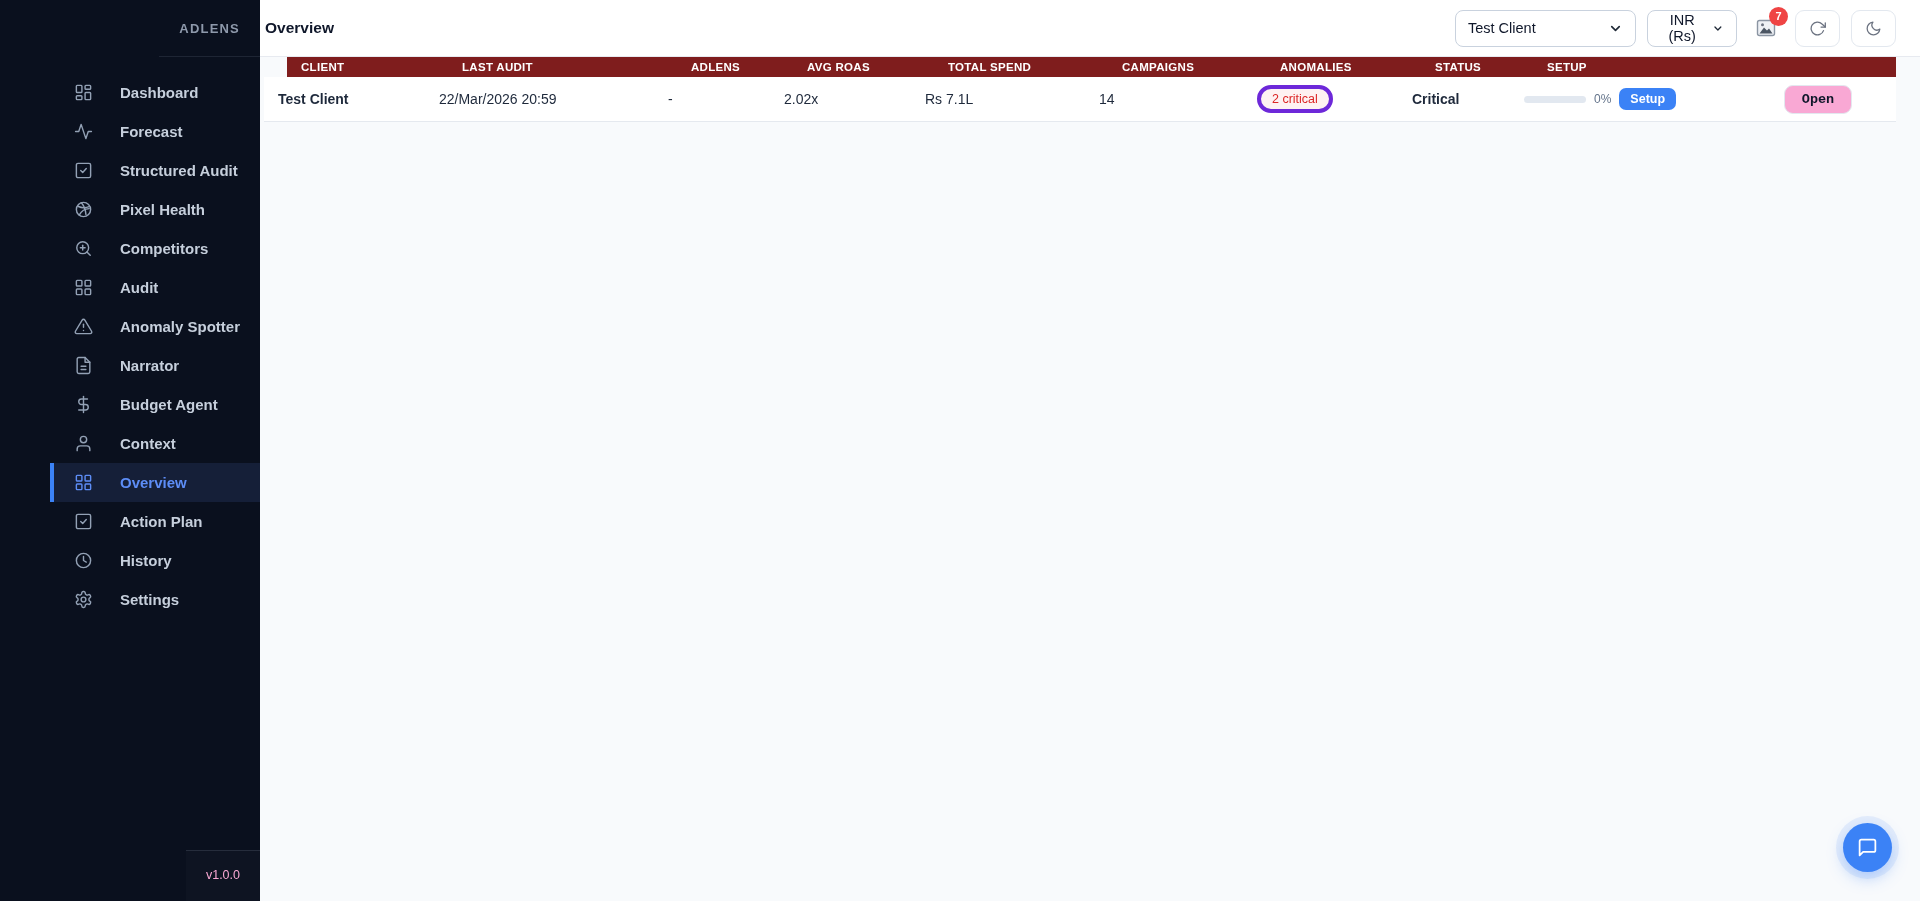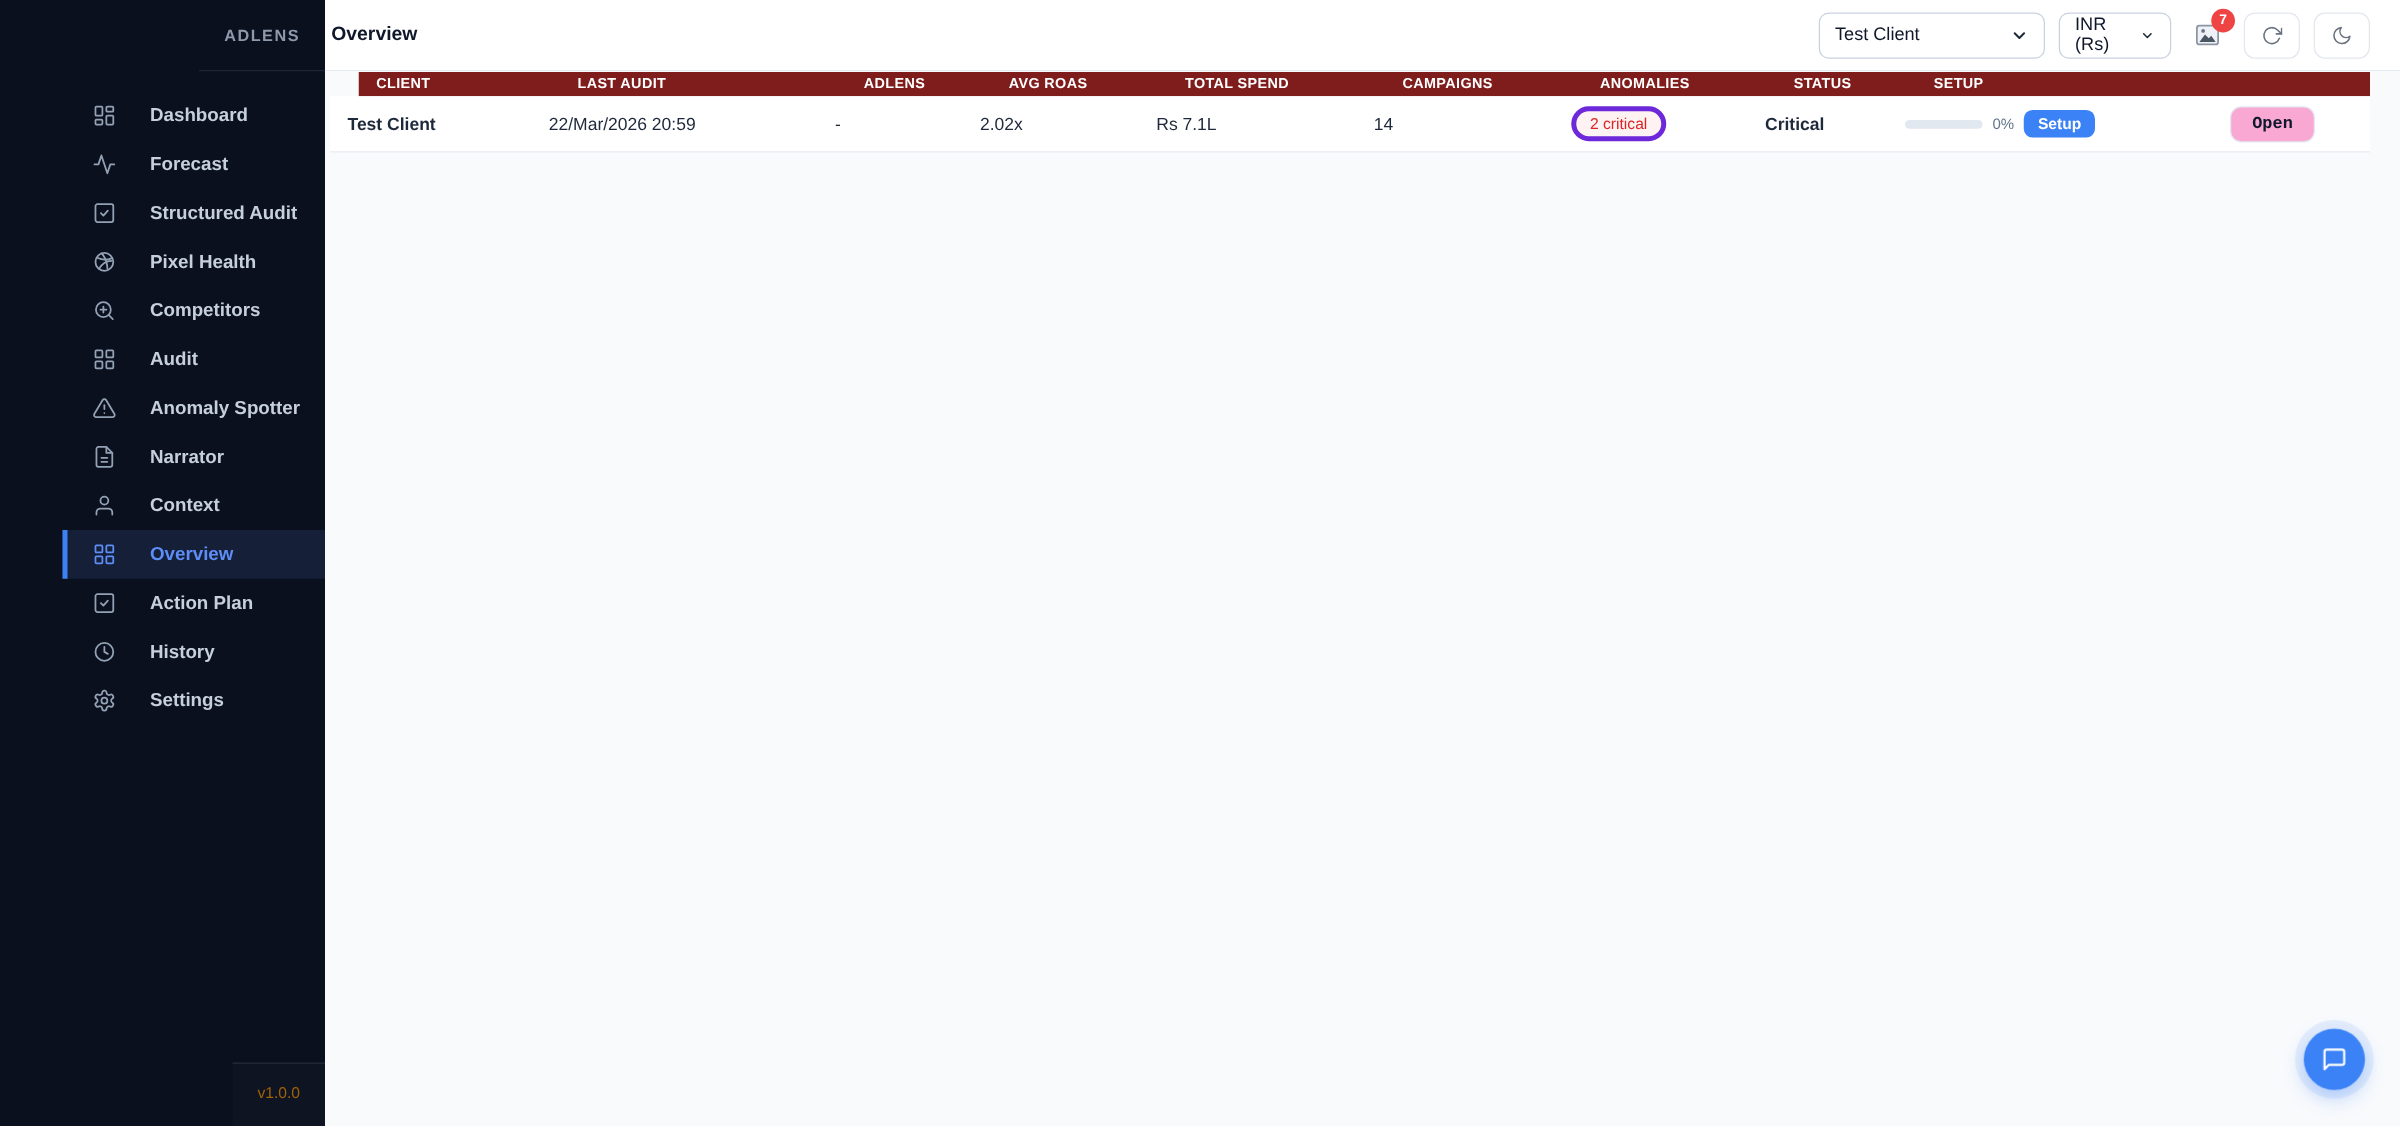--- a/index.html
+++ b/index.html
@@ -8,29 +8,29 @@
   
   .sidebar { position:fixed; left:0; top:0; width:260px; height:901px; background:#0a101e; display:flex; flex-direction:column; z-index:10;align-items:flex-end; }
   .brand { height:57px; display:flex; align-items:center; padding:0 20px; border-bottom:1px solid rgba(148,163,184,.15); color:#8e99ab; font-size:13px; font-weight:700; letter-spacing:1.2px; }
   .nav { padding-top:16px; flex:1; }
   .nav-item { height:39px; display:flex; align-items:center; gap:27px; padding:0 20px; color:#c6cfdc; font-size:15px; font-weight:600; cursor:pointer; border-left:4px solid transparent; }
   .nav-item .ic { width:19px; height:19px; display:flex; align-items:center; justify-content:center; color:#93a1b5; }
   .nav-item svg { width:19px; height:19px; stroke:currentColor; fill:none; stroke-width:1.8; stroke-linecap:round; stroke-linejoin:round; }
   .nav-item.active { background:#151f38; border-left-color:#3b82f6; color:#5d8df6; }
   .nav-item.active .ic { color:#5d8df6; }
   .side-footer { border-top:1px solid rgba(148,163,184,.18); padding:14px 20px 18px; background:rgba(255,255,255,.02); }
-  .version { color:#a16207; font-size:12.5px;margin-top:36px; }
+  .version { color:#f9a8d4; font-size:12.5px;margin-top:36px; }
 
   
   .topbar { position:fixed; left:240px; top:0; width:1680px; height:57px; background:#ffffff; border-bottom:1px solid #e7eaf0; display:flex; align-items:center; padding:0 24px 0 25px; z-index:5; }
   .page-title { font-size:15.5px; font-weight:700; color:#0f172a; }
   .topbar-right { margin-left:auto; display:flex; align-items:center; gap:11px; }
   .select { height:37px; background:#fff; border:1px solid #c9d2de; border-radius:8px; display:flex; align-items:center; justify-content:space-between; padding:0 12px; font-size:14.5px; color:#0f172a; cursor:pointer; }
   .select.client { width:181px; }
-  .select.currency { width:90px; }
+  .select.currency { width:90px;text-align:center; }
   .select svg { width:15px; height:15px; stroke:#1f2937; stroke-width:2.6; fill:none; stroke-linecap:round; stroke-linejoin:round; margin-left:8px; }
   .icon-btn { height:37px; width:45px; background:#fff; border:1px solid #e3e8ef; border-radius:9px; display:flex; align-items:center; justify-content:center; cursor:pointer; }
   .icon-btn svg { width:17px; height:17px; stroke:#6b7280; stroke-width:1.8; fill:none; stroke-linecap:round; stroke-linejoin:round; }
   .notif { position:relative; width:36px; height:37px; display:flex; align-items:center; justify-content:center; cursor:pointer; }
   .notif .badge { position:absolute; top:-3px; right:-4px; min-width:19px; height:19px; border-radius:50%; background:#ef4444; color:#fff; font-size:11px; font-weight:700; display:flex; align-items:center; justify-content:center; }
 
   
   .content { position:absolute; left:240px; top:57px; width:1680px; height:844px; background:#f8fafc; }
   .section-head { display:flex; align-items:center; padding:27px 24px 18px 25px; }
   .section-title { font-size:20px; font-weight:700; color:#0f172a; }
@@ -141,20 +141,29 @@
     <div class="nav-item">
       <span class="ic">
           <svg viewBox="0 0 24 24">
             <path d="M14 2H6a2 2 0 0 0-2 2v16a2 2 0 0 0 2 2h12a2 2 0 0 0 2-2V8z"></path>
             <polyline points="14 2 14 8 20 8"></polyline>
             <line x1="9" y1="13" x2="15" y2="13"></line>
             <line x1="9" y1="17" x2="15" y2="17"></line>
           </svg>
         </span>
       <span>Narrator</span>
+    </div>
+    <div class="nav-item">
+      <span class="ic">
+          <svg viewBox="0 0 24 24">
+            <line x1="12" y1="2" x2="12" y2="22"></line>
+            <path d="M17 5H9.5a3.5 3.5 0 0 0 0 7h5a3.5 3.5 0 0 1 0 7H6"></path>
+          </svg>
+        </span>
+      <span>Budget Agent</span>
     </div>
     <div class="nav-item">
       <span class="ic">
           <svg viewBox="0 0 24 24">
             <path d="M20 21v-2a4 4 0 0 0-4-4H8a4 4 0 0 0-4 4v2"></path>
             <circle cx="12" cy="7" r="4"></circle>
           </svg>
         </span>
       <span>Context</span>
     </div>

